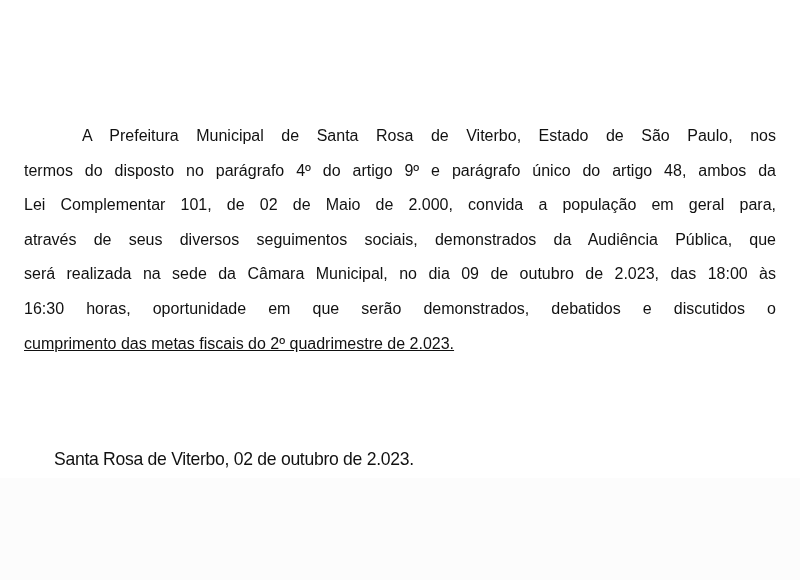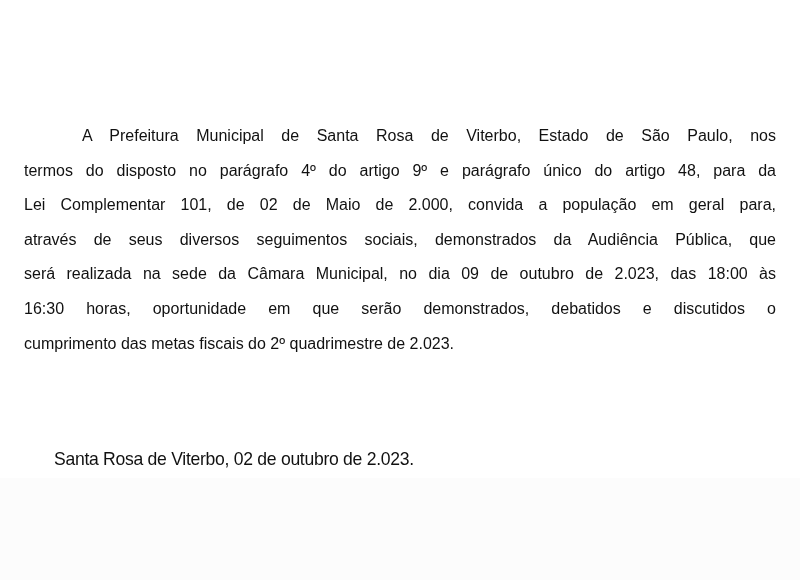--- a/index.html
+++ b/index.html
@@ -15,36 +15,36 @@
     .title {
       position: absolute; left: 0; width: 800px; top: 20px;
       text-align: center; font-weight: bold; font-size: 19px; letter-spacing: -0.2px;
     }
     .body-text {
       position: absolute; left: 24px; width: 752px; top: 119px;
       font-size: 16px; line-height: 34.6px; text-align: justify;
     }
     .line { display: block; text-align: justify; text-align-last: justify; white-space: nowrap; height: 34.6px; }
     .line.first { padding-left: 58px; }
-    .line.last { text-align-last: left; }
+    .line.last { text-align-last: left; text-decoration: underline; }
     .signature {
       position: absolute; left: 54px; top: 448px;
       font-size: 18.5px; letter-spacing: -0.3px; transform: scaleX(0.95); transform-origin: left top;
     }
   </style>
 </head>
 <body>
 
 <div class="page">
   <div class="lower-band"></div>
 
 
   <div class="body-text">
     <span class="line first">A Prefeitura Municipal de Santa Rosa de Viterbo, Estado de São Paulo, nos</span>
-    <span class="line">termos do disposto no parágrafo 4º do artigo 9º e parágrafo único do artigo 48, para da</span>
+    <span class="line">termos do disposto no parágrafo 4º do artigo 9º e parágrafo único do artigo 48, ambos da</span>
     <span class="line">Lei Complementar 101, de 02 de Maio de 2.000, convida a população em geral para,</span>
     <span class="line">através de seus diversos seguimentos sociais, demonstrados da Audiência Pública, que</span>
     <span class="line">será realizada na sede da Câmara Municipal, no dia 09 de outubro de 2.023, das 18:00 às</span>
     <span class="line">16:30 horas, oportunidade em que serão demonstrados, debatidos e discutidos o</span>
     <span class="line last">cumprimento das metas fiscais do 2º quadrimestre de 2.023.</span>
   </div>
 
   <div class="signature">Santa Rosa de Viterbo, 02 de outubro de 2.023.</div>
 </div>
 

